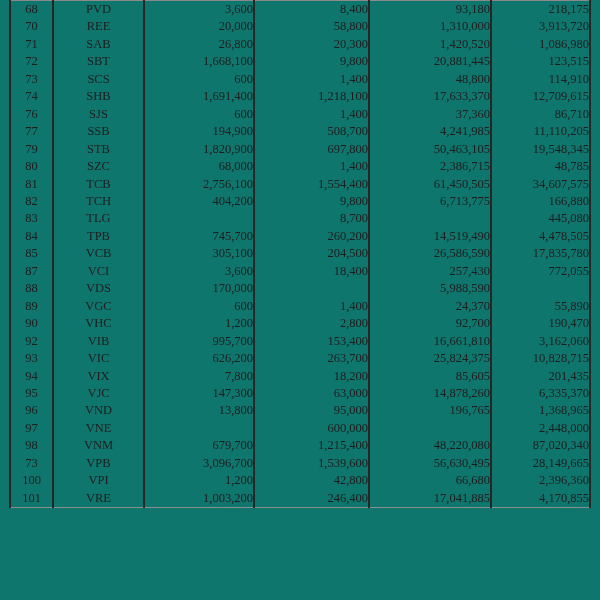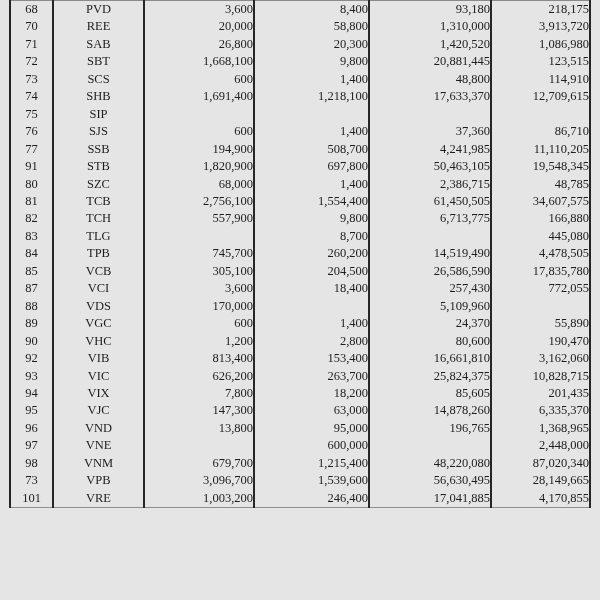--- a/index.html
+++ b/index.html
@@ -4,21 +4,21 @@
 <style>
   html, body {
     margin: 0;
     padding: 0;
     background: #ffffff;
   }
   .page {
     position: relative;
     width: 600px;
     height: 600px;
-    background: #e5e5e5;
+    background: #0f766e;
     overflow: hidden;
     font-family: "Liberation Serif", "DejaVu Serif", serif;
   }
   table.stock-table {
     position: absolute;
     left: 9px;
     top: 0;
     width: 580px;
     border-collapse: collapse;
     table-layout: fixed;
@@ -104,45 +104,37 @@
         </tr>
         <tr>
           <td class="c">74</td>
           <td class="c">SHB</td>
           <td class="r">1,691,400</td>
           <td class="r">1,218,100</td>
           <td class="r">17,633,370</td>
           <td class="r">12,709,615</td>
         </tr>
         <tr>
-          <td class="c">75</td>
-          <td class="c">SIP</td>
-          <td class="r"></td>
-          <td class="r"></td>
-          <td class="r"></td>
-          <td class="r"></td>
-        </tr>
-        <tr>
           <td class="c">76</td>
           <td class="c">SJS</td>
           <td class="r">600</td>
           <td class="r">1,400</td>
           <td class="r">37,360</td>
           <td class="r">86,710</td>
         </tr>
         <tr>
           <td class="c">77</td>
           <td class="c">SSB</td>
           <td class="r">194,900</td>
           <td class="r">508,700</td>
           <td class="r">4,241,985</td>
           <td class="r">11,110,205</td>
         </tr>
         <tr>
-          <td class="c">91</td>
+          <td class="c">79</td>
           <td class="c">STB</td>
           <td class="r">1,820,900</td>
           <td class="r">697,800</td>
           <td class="r">50,463,105</td>
           <td class="r">19,548,345</td>
         </tr>
         <tr>
           <td class="c">80</td>
           <td class="c">SZC</td>
           <td class="r">68,000</td>
@@ -154,21 +146,21 @@
           <td class="c">81</td>
           <td class="c">TCB</td>
           <td class="r">2,756,100</td>
           <td class="r">1,554,400</td>
           <td class="r">61,450,505</td>
           <td class="r">34,607,575</td>
         </tr>
         <tr>
           <td class="c">82</td>
           <td class="c">TCH</td>
-          <td class="r">557,900</td>
+          <td class="r">404,200</td>
           <td class="r">9,800</td>
           <td class="r">6,713,775</td>
           <td class="r">166,880</td>
         </tr>
         <tr>
           <td class="c">83</td>
           <td class="c">TLG</td>
           <td class="r"></td>
           <td class="r">8,700</td>
           <td class="r"></td>
@@ -196,43 +188,43 @@
           <td class="r">3,600</td>
           <td class="r">18,400</td>
           <td class="r">257,430</td>
           <td class="r">772,055</td>
         </tr>
         <tr>
           <td class="c">88</td>
           <td class="c">VDS</td>
           <td class="r">170,000</td>
           <td class="r"></td>
-          <td class="r">5,109,960</td>
+          <td class="r">5,988,590</td>
           <td class="r"></td>
         </tr>
         <tr>
           <td class="c">89</td>
           <td class="c">VGC</td>
           <td class="r">600</td>
           <td class="r">1,400</td>
           <td class="r">24,370</td>
           <td class="r">55,890</td>
         </tr>
         <tr>
           <td class="c">90</td>
           <td class="c">VHC</td>
           <td class="r">1,200</td>
           <td class="r">2,800</td>
-          <td class="r">80,600</td>
+          <td class="r">92,700</td>
           <td class="r">190,470</td>
         </tr>
         <tr>
           <td class="c">92</td>
           <td class="c">VIB</td>
-          <td class="r">813,400</td>
+          <td class="r">995,700</td>
           <td class="r">153,400</td>
           <td class="r">16,661,810</td>
           <td class="r">3,162,060</td>
         </tr>
         <tr>
           <td class="c">93</td>
           <td class="c">VIC</td>
           <td class="r">626,200</td>
           <td class="r">263,700</td>
           <td class="r">25,824,375</td>
@@ -280,20 +272,28 @@
         </tr>
         <tr>
           <td class="c">73</td>
           <td class="c">VPB</td>
           <td class="r">3,096,700</td>
           <td class="r">1,539,600</td>
           <td class="r">56,630,495</td>
           <td class="r">28,149,665</td>
         </tr>
         <tr>
+          <td class="c">100</td>
+          <td class="c">VPI</td>
+          <td class="r">1,200</td>
+          <td class="r">42,800</td>
+          <td class="r">66,680</td>
+          <td class="r">2,396,360</td>
+        </tr>
+        <tr>
           <td class="c">101</td>
           <td class="c">VRE</td>
           <td class="r">1,003,200</td>
           <td class="r">246,400</td>
           <td class="r">17,041,885</td>
           <td class="r">4,170,855</td>
         </tr>
       </tbody>
   </table>
 </div>

